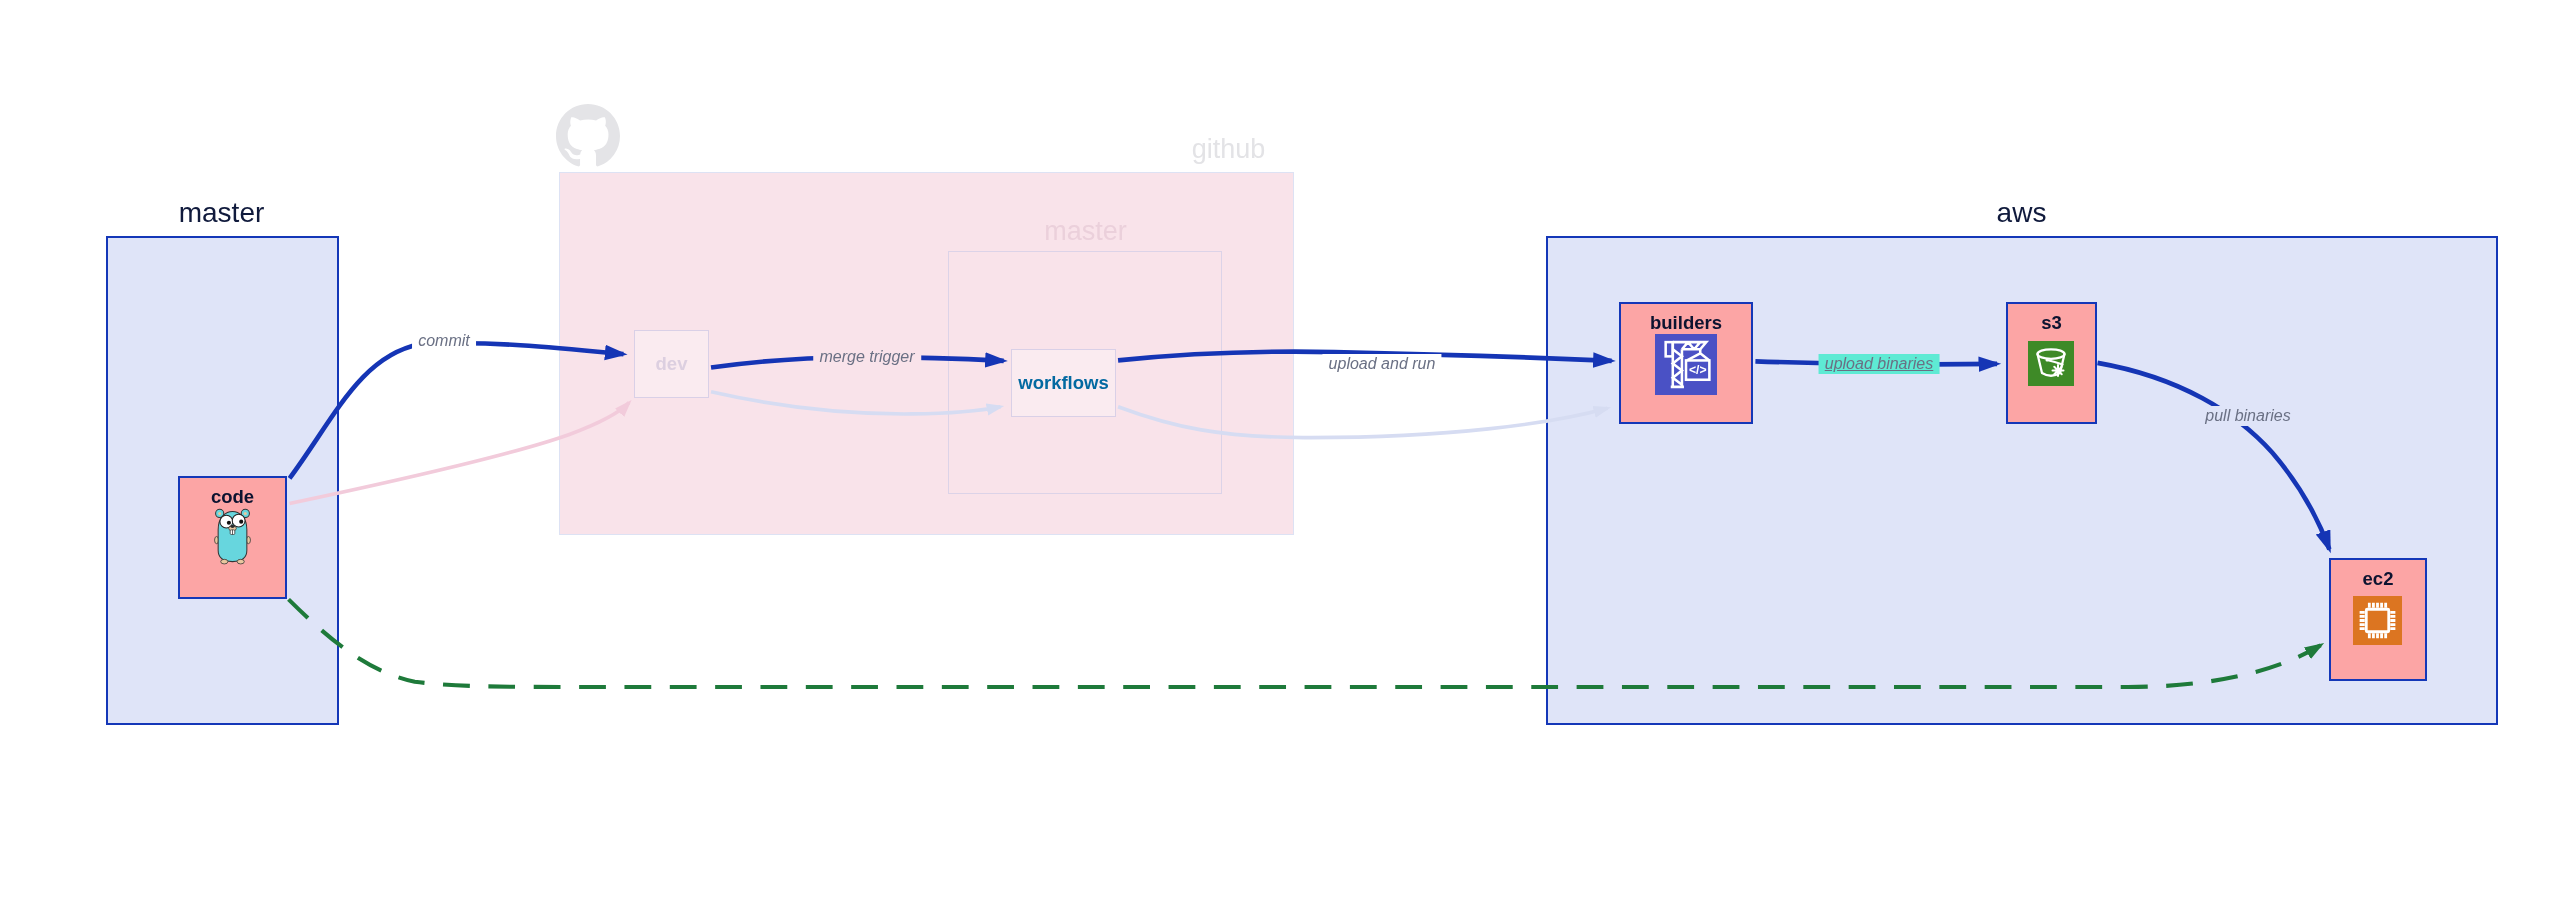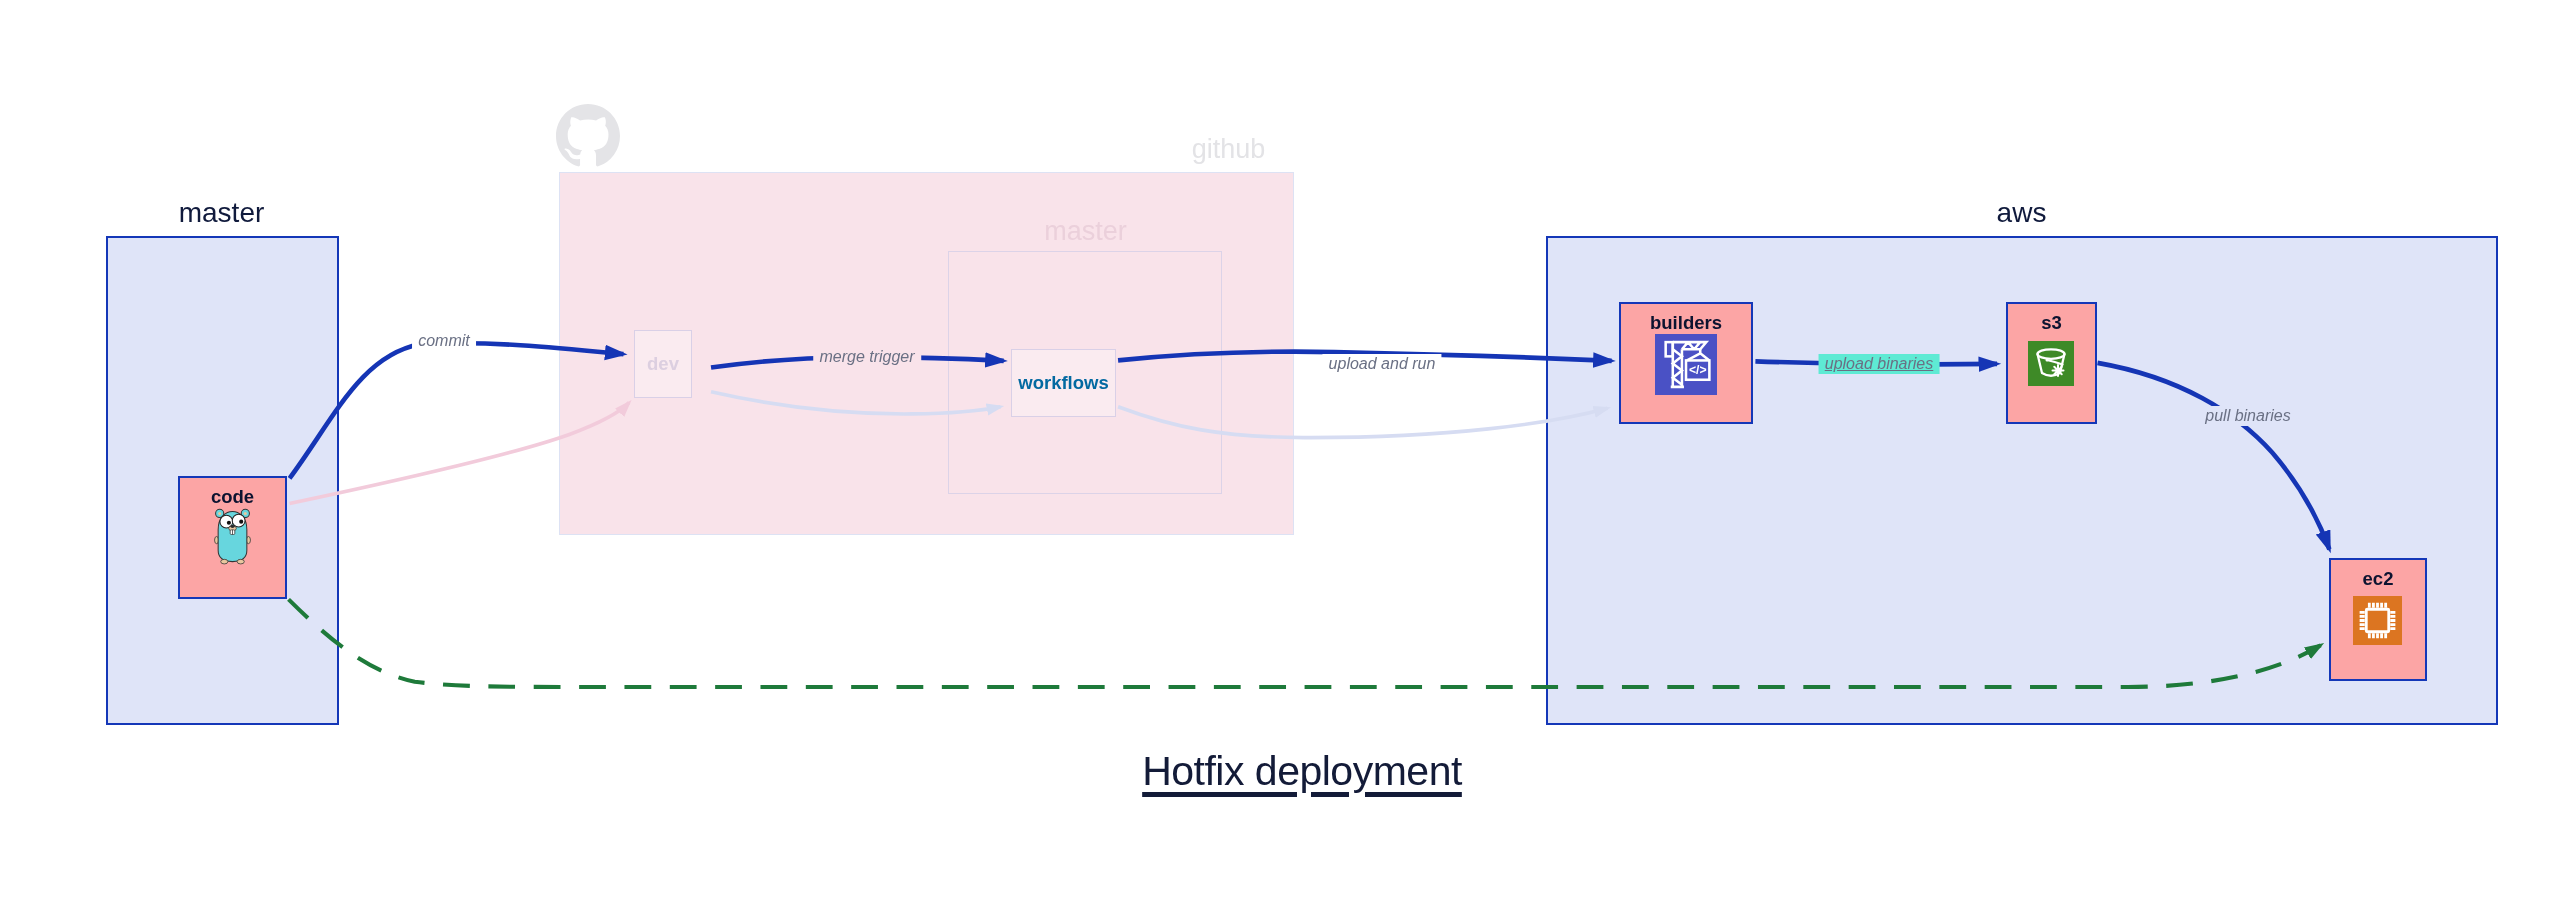--- a/index.html
+++ b/index.html
@@ -93,21 +93,21 @@
       <circle cx="52" cy="26" r="12.5" fill="#fff" stroke="#222" stroke-width="2"></circle>
       <circle cx="33" cy="30" r="4" fill="#111"></circle>
       <circle cx="57" cy="28" r="4" fill="#111"></circle>
       <ellipse cx="40" cy="41" rx="7.5" ry="5" fill="#e9c79f" stroke="#333" stroke-width="1.5"></ellipse>
       <ellipse cx="40" cy="37.5" rx="4.2" ry="2.8" fill="#2b2b2b"></ellipse>
       <rect x="35.5" y="44" width="9" height="9" rx="2" fill="#fff" stroke="#333" stroke-width="1.5"></rect>
       <line x1="40" y1="44" x2="40" y2="53" stroke="#333" stroke-width="1.5"></line>
     </svg>
   </div>
 
-  <div class="abs faded-node" style="left:634px;top:330px;width:58px;height:68px;text-align:right;">
+  <div class="abs faded-node" style="left:634px;top:330px;width:75px;height:68px;text-align:right;">
     <div class="faded-node-label" style="color:#dccfe0;">dev</div>
   </div>
 
   <div class="abs faded-node" style="left:1011px;top:349px;width:105px;height:68px;">
     <div class="faded-node-label" style="color:#0369a1;">workflows</div>
   </div>
 
   <div class="abs node-box" style="left:1619px;top:302px;width:134px;height:122px;">
     <div class="node-label">builders</div>
   </div>
@@ -148,16 +148,15 @@
       <path d="M73 32 H83 M73 40 H83 M73 48 H83 M73 56 H83 M73 64 H83"></path>
     </svg>
   </div>
 
   <div class="edge-label" style="left:444px;top:341px;background:#ffffff;">commit</div>
   <div class="edge-label" style="left:867px;top:357px;background:#f9e3ea;">merge trigger</div>
   <div class="edge-label" style="left:1382px;top:364px;background:#ffffff;">upload and run</div>
   <div class="edge-label" style="left:1879px;top:364px;background:#5eead4;text-decoration:underline;">upload binaries</div>
   <div class="edge-label" style="left:2248px;top:416px;background:#dfe4f8;">pull binaries</div>
 
-  <div class="title" style="left:1302px;top:748px;">Hotfix deployment</div>
 
 </div>
 
 
 </body></html>

